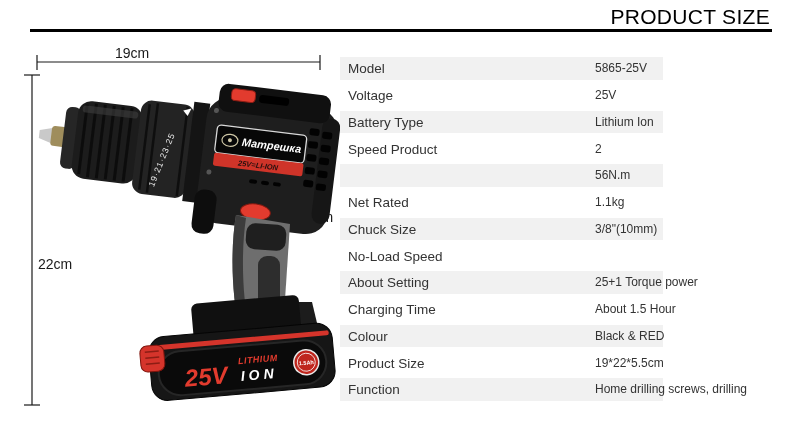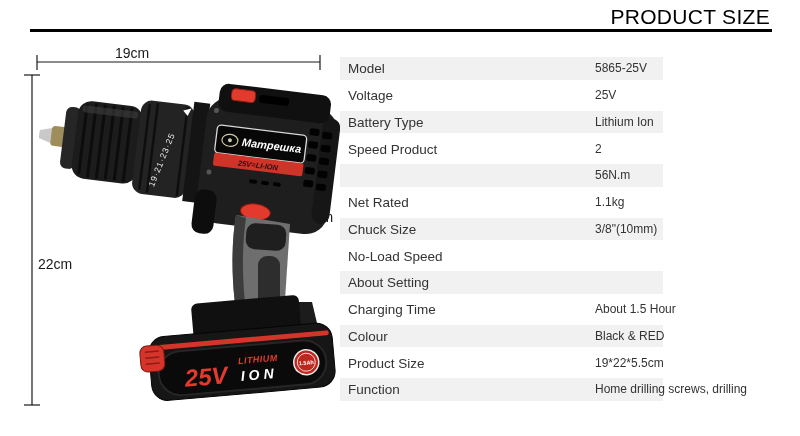--- a/index.html
+++ b/index.html
@@ -196,20 +196,21 @@
   </div>
   <div class="spec-row">
     <span class="spec-label">Chuck Size</span>
     <span class="spec-value">3/8"(10mm)</span>
   </div>
   <div class="spec-row">
     <span class="spec-label">No-Load Speed</span>
   </div>
   <div class="spec-row">
     <span class="spec-label">About Setting</span>
+    <span class="spec-value">25+1 Torque power</span>
   </div>
   <div class="spec-row">
     <span class="spec-label">Charging Time</span>
     <span class="spec-value">About 1.5 Hour</span>
   </div>
   <div class="spec-row">
     <span class="spec-label">Colour</span>
     <span class="spec-value">Black &amp; RED</span>
   </div>
   <div class="spec-row">

